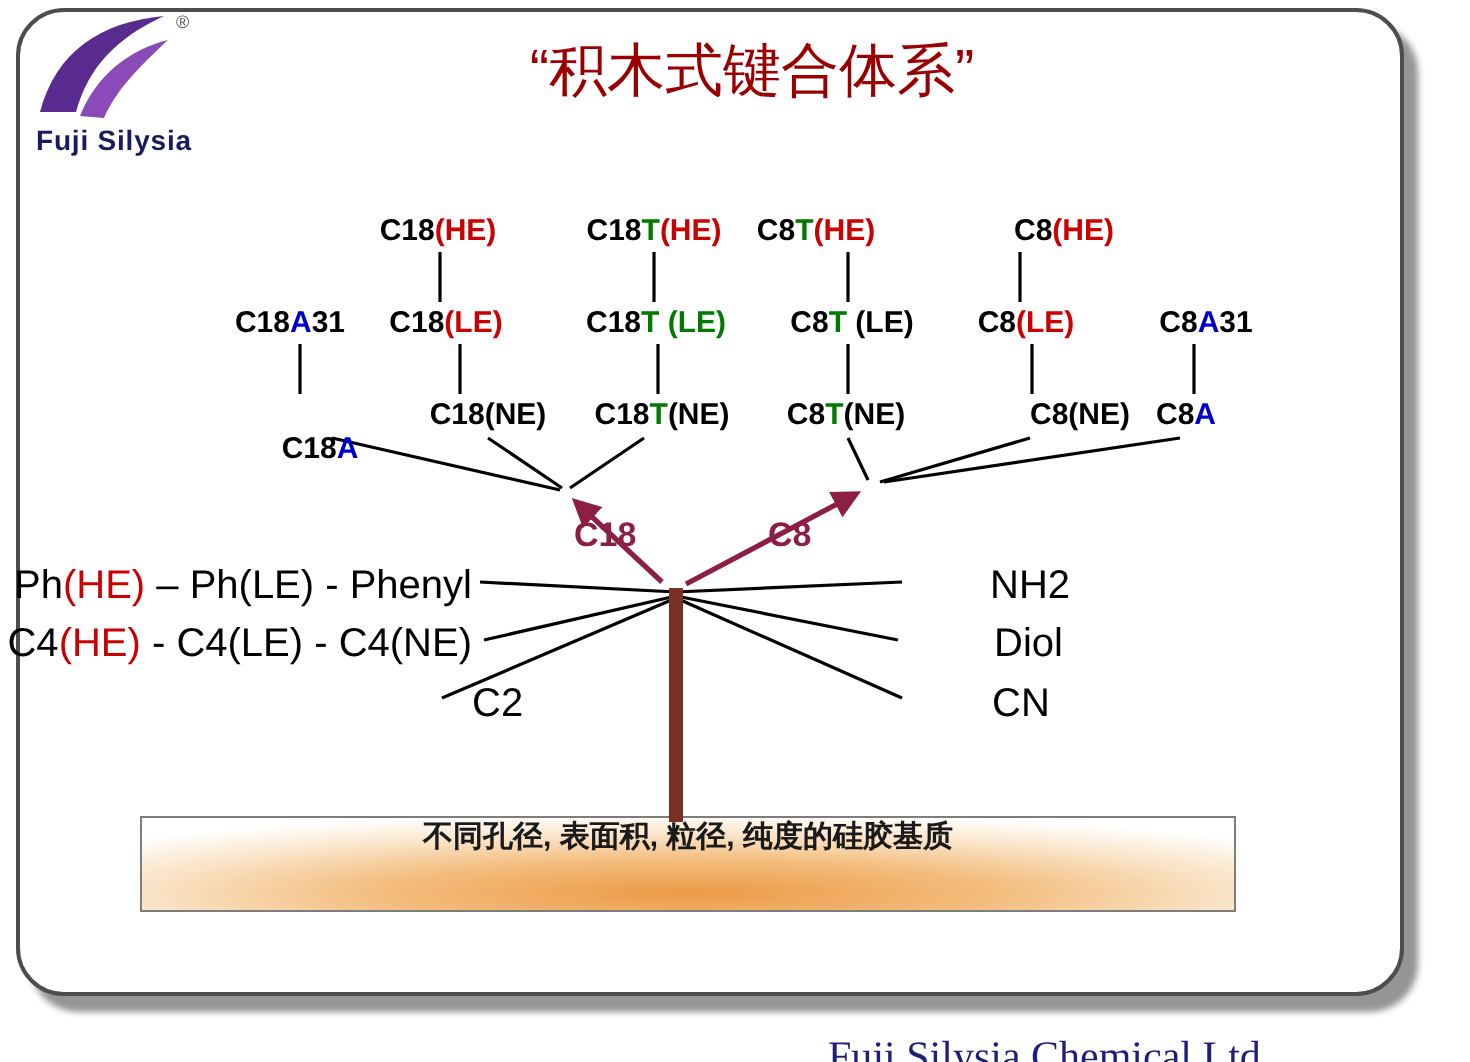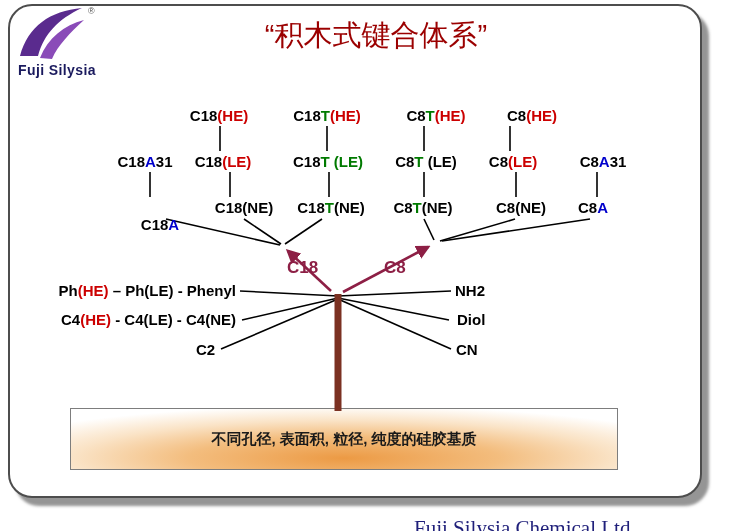--- a/index.html
+++ b/index.html
@@ -14,27 +14,27 @@
   .logo .reg{position:absolute;left:72px;top:0;font-size:9px;color:#555;}
   .logo .brand{position:absolute;left:2px;top:56px;font-size:14px;font-weight:bold;
                color:#1a1a5e;letter-spacing:.4px;white-space:nowrap;}
   .lines{position:absolute;left:0;top:0;pointer-events:none;}
   .node{position:absolute;transform:translateX(-50%);font-weight:bold;font-size:15px;
         white-space:nowrap;color:#000;}
   .k{color:#000;}
   .r{color:var(--red,#cc0000);}
   .g{color:var(--green,#007a00);}
   .b{color:var(--blue,#0000cc);}
-  .blabel{position:absolute;font-weight:bold;font-size:15px;white-space:nowrap;color:#000;}
+  .blabel{position:absolute;font-weight:normal;font-size:20px;white-space:nowrap;color:#000;margin-left:40px;}
   .alabel{position:absolute;font-weight:bold;font-size:17px;color:var(--arrow,#8d1f45);}
-  .bar{position:absolute;left:70px;top:408px;width:548px;height:62px;
+  .bar{position:absolute;left:70px;top:408px;width:548px;height:48px;
        border:1px solid #7d7d7d;box-sizing:border-box;
        background:radial-gradient(ellipse 75% 95% at 50% 82%,
                   #ec9a44 0%, #f3bd7e 38%, #fae3c6 66%, #ffffff 92%);
-       display:flex;align-items:center;justify-content:center;}
+       display:flex;justify-content:center;}
   .bar .bartext{font-weight:bold;font-size:15px;color:#1a1a1a;white-space:nowrap;}
   .footer{position:absolute;left:414px;top:497px;font-family:"Liberation Serif",serif;
           font-size:21px;color:var(--footer_blue,#1f1f7a);white-space:nowrap;margin-top:19px;}
 </style>
 </head>
 <body>
 
 <div class="frame"></div>
 
 <div class="bar">
@@ -84,35 +84,35 @@
     <path d="M24,52 C32,32 48,19 68,14 C54,27 42,39 36,53 Z" fill="#8a4bb8"></path>
   </svg>
   <span class="reg">®</span>
   <span class="brand">Fuji Silysia</span>
 </div>
 
 <div class="title">“积木式键合体系”</div>
 
 <div class="node" style="left:219px;top:107px"><span class="k">C18</span><span class="r">(HE)</span></div>
 <div class="node" style="left:327px;top:107px"><span class="k">C18</span><span class="g">T</span><span class="r">(HE)</span></div>
-<div class="node" style="left:436px;top:107px"><span class="k">C8</span><span class="g">T</span><span class="r">(HE)</span></div>
+<div class="node" style="left:408px;top:107px"><span class="k">C8</span><span class="g">T</span><span class="r">(HE)</span></div>
 <div class="node" style="left:532px;top:107px"><span class="k">C8</span><span class="r">(HE)</span></div>
 
 <div class="node" style="left:145px;top:153px"><span class="k">C18</span><span class="b">A</span><span class="k">31</span></div>
 <div class="node" style="left:223px;top:153px"><span class="k">C18</span><span class="r">(LE)</span></div>
 <div class="node" style="left:328px;top:153px"><span class="k">C18</span><span class="g">T</span><span class="g"> (LE)</span></div>
 <div class="node" style="left:426px;top:153px"><span class="k">C8</span><span class="g">T</span><span class="k"> (LE)</span></div>
 <div class="node" style="left:513px;top:153px"><span class="k">C8</span><span class="r">(LE)</span></div>
 <div class="node" style="left:603px;top:153px"><span class="k">C8</span><span class="b">A</span><span class="k">31</span></div>
 
 <div class="node" style="left:160px;top:216px"><span class="k">C18</span><span class="b">A</span></div>
 <div class="node" style="left:244px;top:199px"><span class="k">C18(NE)</span></div>
 <div class="node" style="left:331px;top:199px"><span class="k">C18</span><span class="g">T</span><span class="k">(NE)</span></div>
 <div class="node" style="left:423px;top:199px"><span class="k">C8</span><span class="g">T</span><span class="k">(NE)</span></div>
-<div class="node" style="left:521px;top:199px"><span class="k">C8(NE)</span></div>
+<div class="node" style="left:540px;top:199px"><span class="k">C8(NE)</span></div>
 <div class="node" style="left:593px;top:199px"><span class="k">C8</span><span class="b">A</span></div>
 
 <div class="alabel" style="left:287px;top:258px">C18</div>
 <div class="alabel" style="left:384px;top:258px">C8</div>
 
 <div class="blabel" style="right:499px;top:282px;text-align:right"><span class="k">Ph</span><span class="r">(HE)</span><span class="k"> – Ph(LE) - Phenyl</span></div>
 <div class="blabel" style="right:499px;top:311px;text-align:center"><span class="k">C4</span><span class="r">(HE)</span><span class="k"> - C4(LE) - C4(NE)</span></div>
 <div class="blabel" style="left:196px;top:341px"><span class="k">C2</span></div>
 
 <div class="blabel" style="left:455px;top:282px">NH2</div>

